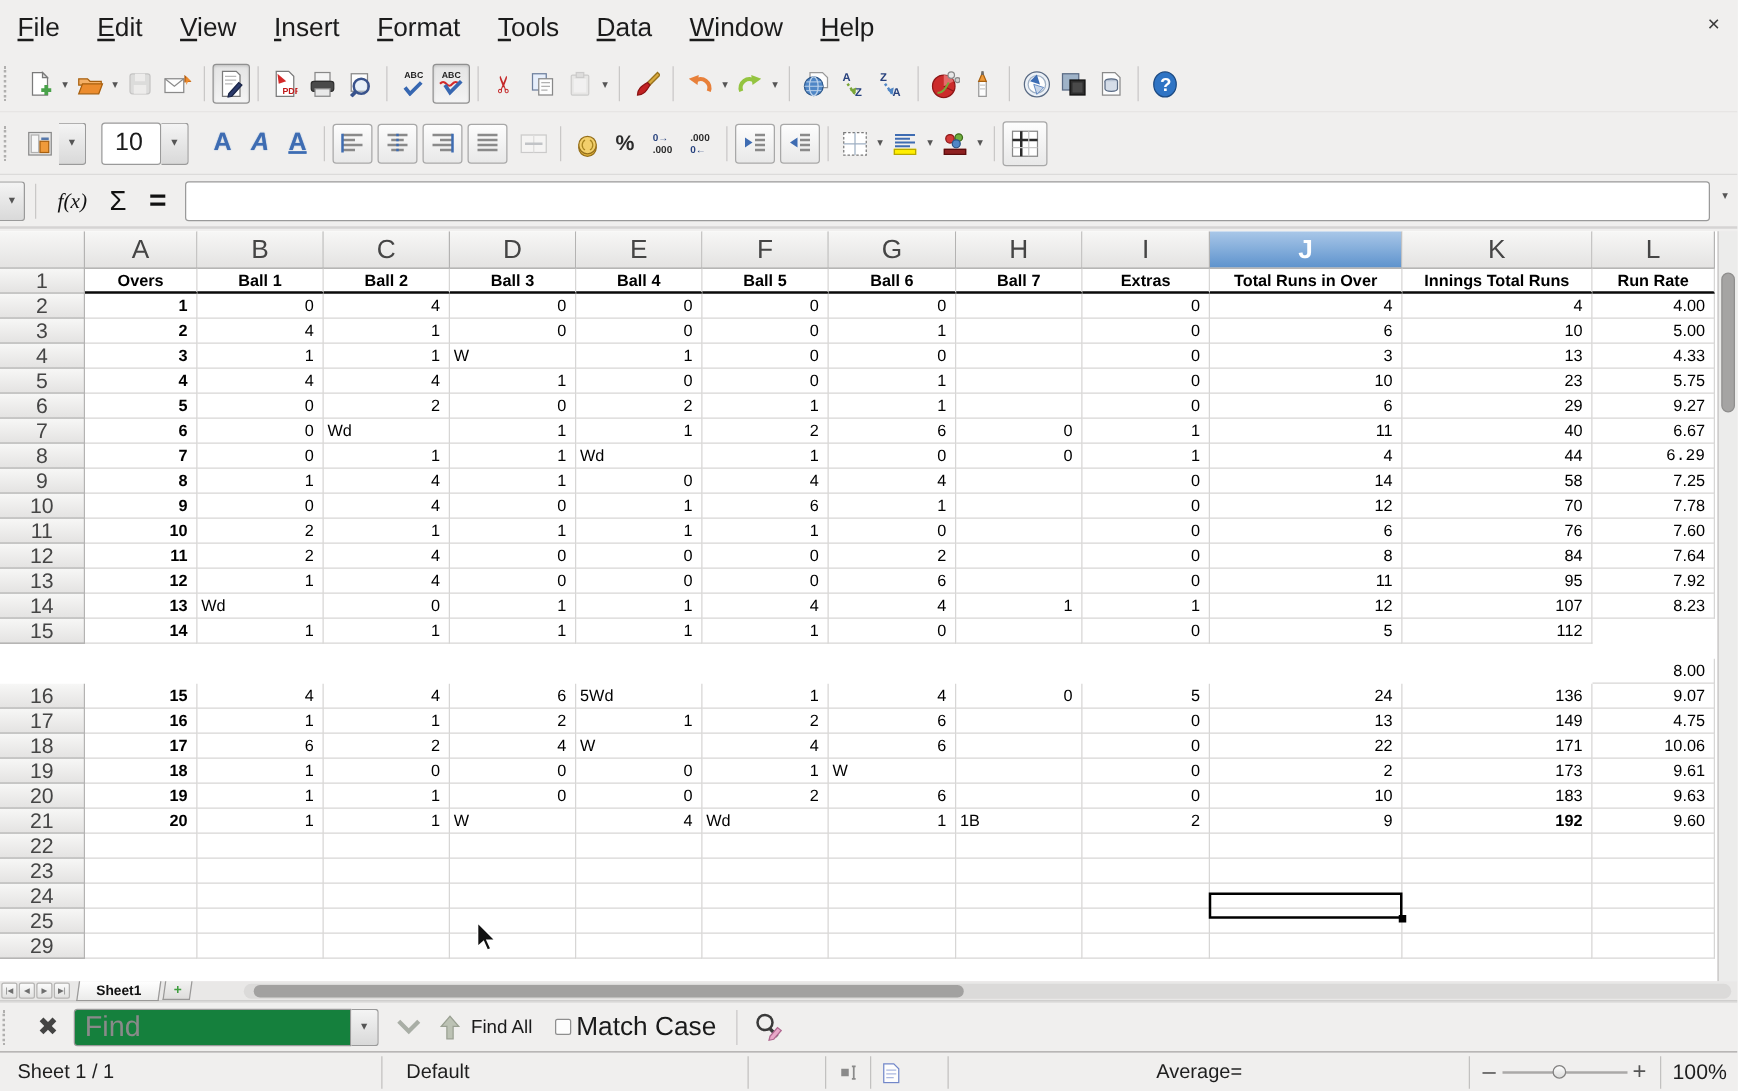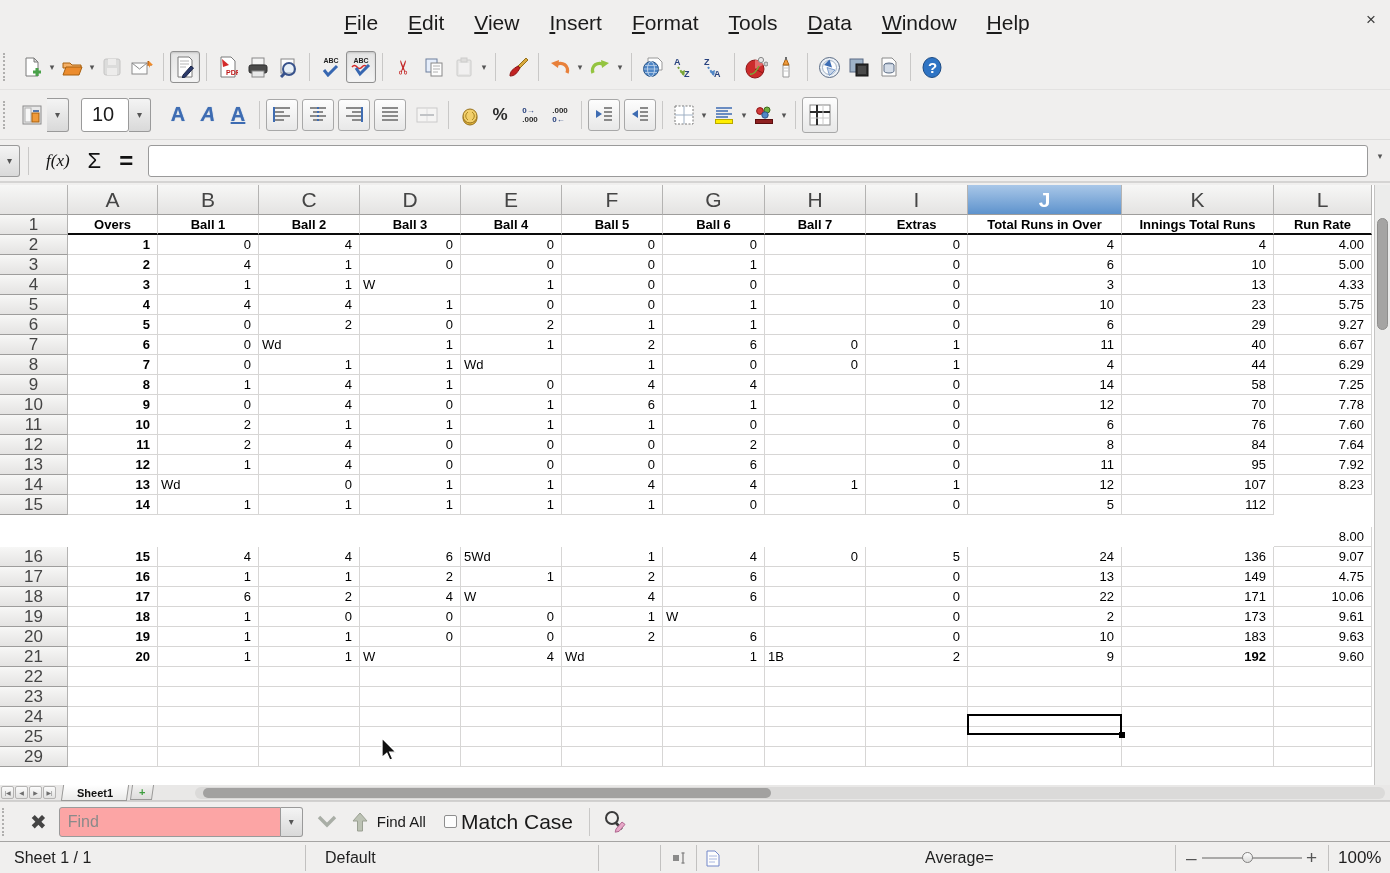--- a/index.html
+++ b/index.html
@@ -3,21 +3,21 @@
 <meta charset="utf-8">
 <style>
   * { margin:0; padding:0; box-sizing:border-box; }
   html,body { width:1390px; height:873px; overflow:hidden;
     font-family:"Liberation Sans","DejaVu Sans",sans-serif; background:#f0efee; }
   .abs { position:absolute; }
   #app { position:relative; width:1390px; height:873px; background:#f0efee; }
 
   
   #menubar { position:absolute; top:0; left:0; width:1390px; height:45px;
-    display:flex; align-items:center; padding-left:14px; background:#f0efee;justify-content:center; }
+    display:flex; align-items:center; padding-left:14px; background:#f0efee; }
   .menu-item { font-size:21px; color:#1b1b1b; padding:0 16px 0 0; margin-right:14px; cursor:default; }
   .menu-item u { text-decoration:underline; }
   #win-close { position:absolute; right:8px; top:10px; font-size:17px; color:#3c3c3c; width:22px; text-align:center; }
 
   
   .toolbar { position:absolute; left:0; width:1390px; display:flex; align-items:center; background:#f0efee; }
   #toolbar1 { top:45px; height:45px; border-bottom:1px solid #e3e2e1; }
   #toolbar2 { top:90px; height:50px; border-bottom:1px solid #dcdbda; }
   .grip { width:6px; height:28px; border-left:2px dotted #b0afae; margin:0 8px 0 3px; }
   .tbtn { width:30px; height:32px; display:flex; align-items:center; justify-content:center;
@@ -86,21 +86,21 @@
     background:linear-gradient(#f2f2f1,#dedddc); color:#3f9e3f; font-size:11px; font-weight:bold;
     display:flex; align-items:center; justify-content:center; transform:skewX(-8deg); }
   #hscroll { position:absolute; left:195px; top:2px; width:1190px; height:12px; background:#dbdad9; border-radius:6px; }
   #hthumb { position:absolute; left:8px; top:1px; width:568px; height:10px; background:#a2a1a0; border-radius:5px; }
 
   
   #findbar { position:absolute; top:801px; left:0; width:1390px; height:40px; background:#f0efee;
     border-top:1px solid #d2d1d0; display:flex; align-items:center; }
   #find-close { font-size:20px; color:#444; margin:0 12px 0 14px; font-weight:bold; }
   #find-input { width:222px; height:30px; border:1px solid #9a9a9a; border-radius:3px 0 0 3px;
-    background:#fca5a5; font-size:16px; padding-left:8px; color:#1c1c1c; font-family:inherit; }
+    background:#15803d; font-size:23px; padding-left:8px; color:#1c1c1c; font-family:inherit; }
   #find-input::placeholder { color:#8a8a8a; }
   #find-dd { width:22px; height:30px; }
   .find-lbl-sm { font-size:15px; color:#1a1a1a; margin:0 8px; }
   .find-lbl-lg { font-size:21px; color:#1a1a1a; margin:0 10px 0 4px; }
   #match-case-box { width:13px; height:13px; border:1px solid #8e8e8e; background:#fdfdfd; border-radius:2px; margin-left:10px; }
 
   
   #statusbar { position:absolute; top:841px; left:0; width:1390px; height:32px; background:#f0efee;
     border-top:1px solid #a5a4a3; font-size:16px; color:#1e1e1e; }
   .sb { position:absolute; top:0; height:32px; display:flex; align-items:center; }
@@ -587,21 +587,21 @@
         <div class="cell num" style="width: 101px;">0</div>
         <div class="cell num" style="width: 101px;">1</div>
         <div class="cell num" style="width: 101px;">1</div>
         <div class="cell txt" style="width: 101px;">Wd</div>
         <div class="cell num" style="width: 101px;">1</div>
         <div class="cell num" style="width: 102px;">0</div>
         <div class="cell num" style="width: 101px;">0</div>
         <div class="cell num" style="width: 102px;">1</div>
         <div class="cell num" style="width: 154px;">4</div>
         <div class="cell num" style="width: 152px;">44</div>
-        <div class="cell num" style="width: 98px;">6.29</div>
+        <div class="cell num" style="width: 98px; font-family: Liberation Mono, monospace;">6.29</div>
       </div>
       <div class="grow">
         <div class="rowhead hcell">9</div>
         <div class="cell num bold" style="width: 90px;">8</div>
         <div class="cell num" style="width: 101px;">1</div>
         <div class="cell num" style="width: 101px;">4</div>
         <div class="cell num" style="width: 101px;">1</div>
         <div class="cell num" style="width: 101px;">0</div>
         <div class="cell num" style="width: 101px;">4</div>
         <div class="cell num" style="width: 102px;">4</div>

